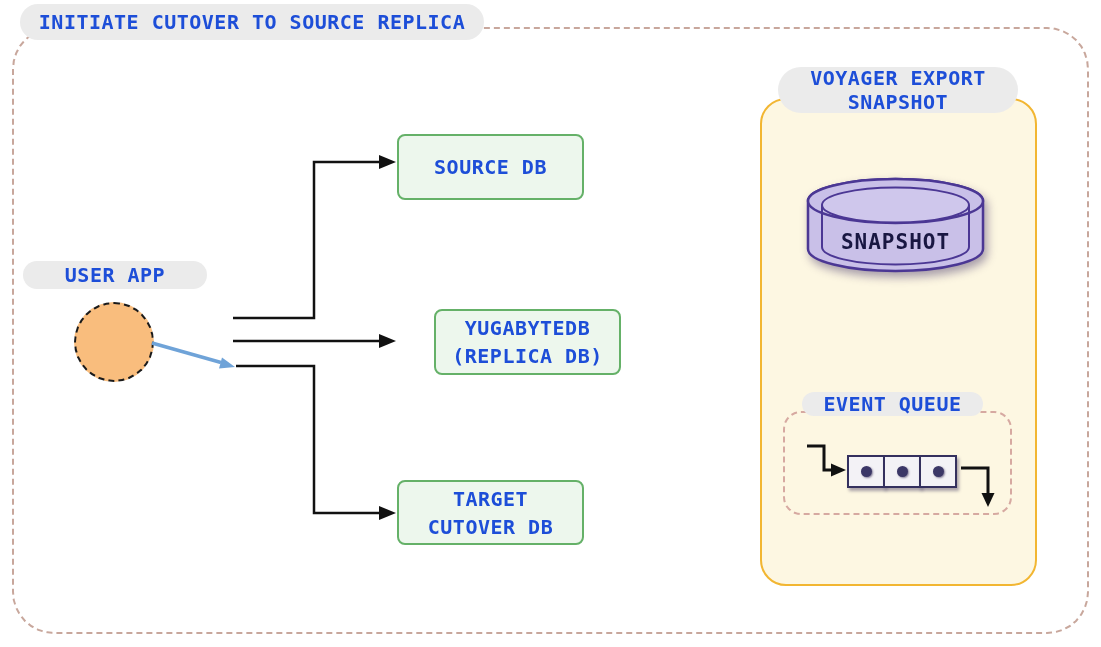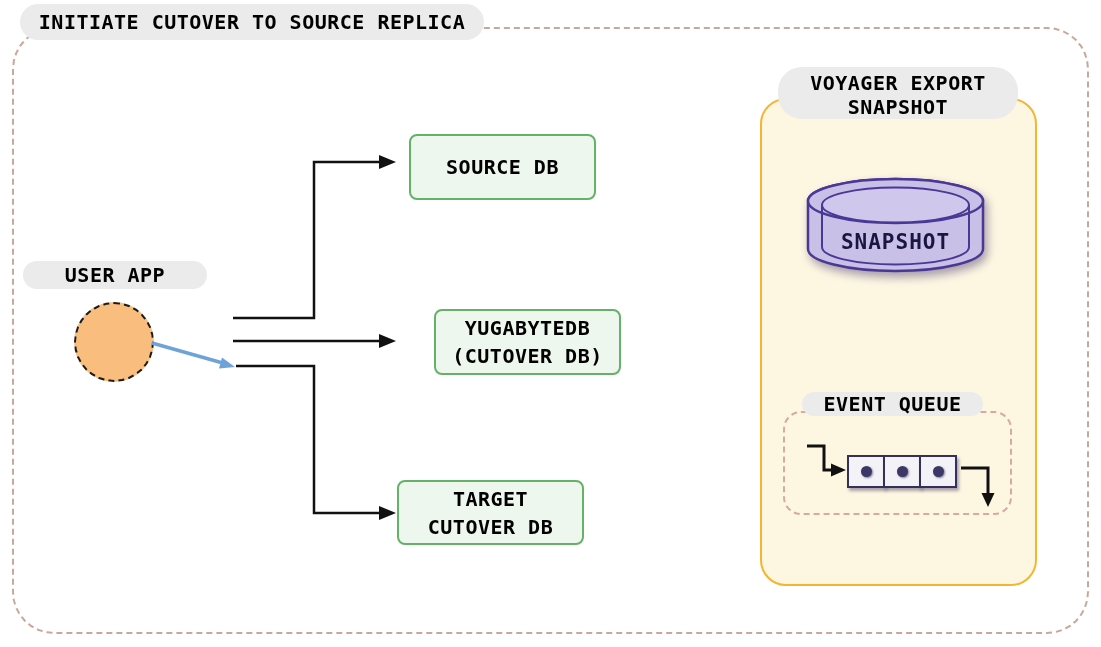--- a/index.html
+++ b/index.html
@@ -1,45 +1,45 @@
 <!DOCTYPE html>
 <html><head>
 <meta charset="utf-8">
 <style>
   html,body{margin:0;padding:0;background:#ffffff;}
   .canvas{
     position:relative;width:1101px;height:647px;background:#ffffff;overflow:hidden;
-    font-family:"DejaVu Sans Mono","Liberation Mono",monospace;color:#000000;
+    font-family:"DejaVu Sans Mono","Liberation Mono",monospace;color:#1d4ed8;
   }
   .outer-border{
     position:absolute;left:12px;top:27px;width:1073px;height:603px;
     border:2.5px dashed #c8a79c;border-radius:42px;z-index:0;
   }
   .pill{
     position:absolute;background:#ebebeb;border-radius:20px;
     display:flex;flex-direction:column;align-items:center;justify-content:center;
     font-weight:bold;text-align:center;z-index:6;letter-spacing:.5px;
   }
   .title-pill{left:20px;top:4px;width:464px;height:36px;font-size:20px;border-radius:19px;}
   .userapp-pill{left:23px;top:261px;width:184px;height:28px;font-size:20px;border-radius:16px;}
-  .voyager-pill{left:778px;top:67px;width:240px;height:52px;font-size:20px;line-height:24px;border-radius:24px;justify-content:flex-end;}
+  .voyager-pill{left:778px;top:67px;width:240px;height:46px;font-size:20px;line-height:24px;border-radius:24px;}
   .eq-pill{left:802px;top:392px;width:181px;height:24px;font-size:20px;border-radius:17px;}
 
   .user-circle{
     position:absolute;left:74px;top:302px;width:80px;height:80px;box-sizing:border-box;
     background:#f9bd7d;border:2.5px dashed #1a1a1a;border-radius:50%;z-index:3;
   }
 
   .db-box{
     position:absolute;left:397px;width:187px;box-sizing:border-box;
     background:#edf7ed;border:2px solid #65b168;border-radius:8px;
     display:flex;flex-direction:column;align-items:center;justify-content:center;
     font-weight:bold;font-size:20px;line-height:28px;letter-spacing:.5px;z-index:3;
   }
-  .db-box--1{top:134px;height:66px;margin-left:12px;}
+  .db-box--1{top:134px;height:66px;}
   .db-box--2{top:309px;height:66px;margin-left:37px;}
   .db-box--3{top:480px;height:65px;}
 
   .voyager-box{
     position:absolute;left:760px;top:98px;width:277px;height:488px;box-sizing:border-box;
     background:#fdf7e2;border:2px solid #f2b632;border-radius:26px;z-index:1;
   }
   .eq-rect{
     position:absolute;left:783px;top:411px;width:229px;height:104px;box-sizing:border-box;
     border:2px dashed #d6a9a1;border-radius:18px;z-index:2;
@@ -95,21 +95,21 @@
   </svg>
 
   <div class="pill userapp-pill">USER APP</div>
   <div class="user-circle"></div>
 
   <div class="db-box db-box--1">
     <span>SOURCE DB</span>
   </div>
   <div class="db-box db-box--2">
     <span>YUGABYTEDB</span>
-    <span>(CUTOVER DB)</span>
+    <span>(REPLICA DB)</span>
   </div>
   <div class="db-box db-box--3">
     <span>TARGET</span>
     <span>CUTOVER DB</span>
   </div>
 
   <div class="voyager-box"></div>
   <div class="pill voyager-pill">
     <span>VOYAGER EXPORT</span>
     <span>SNAPSHOT</span>

